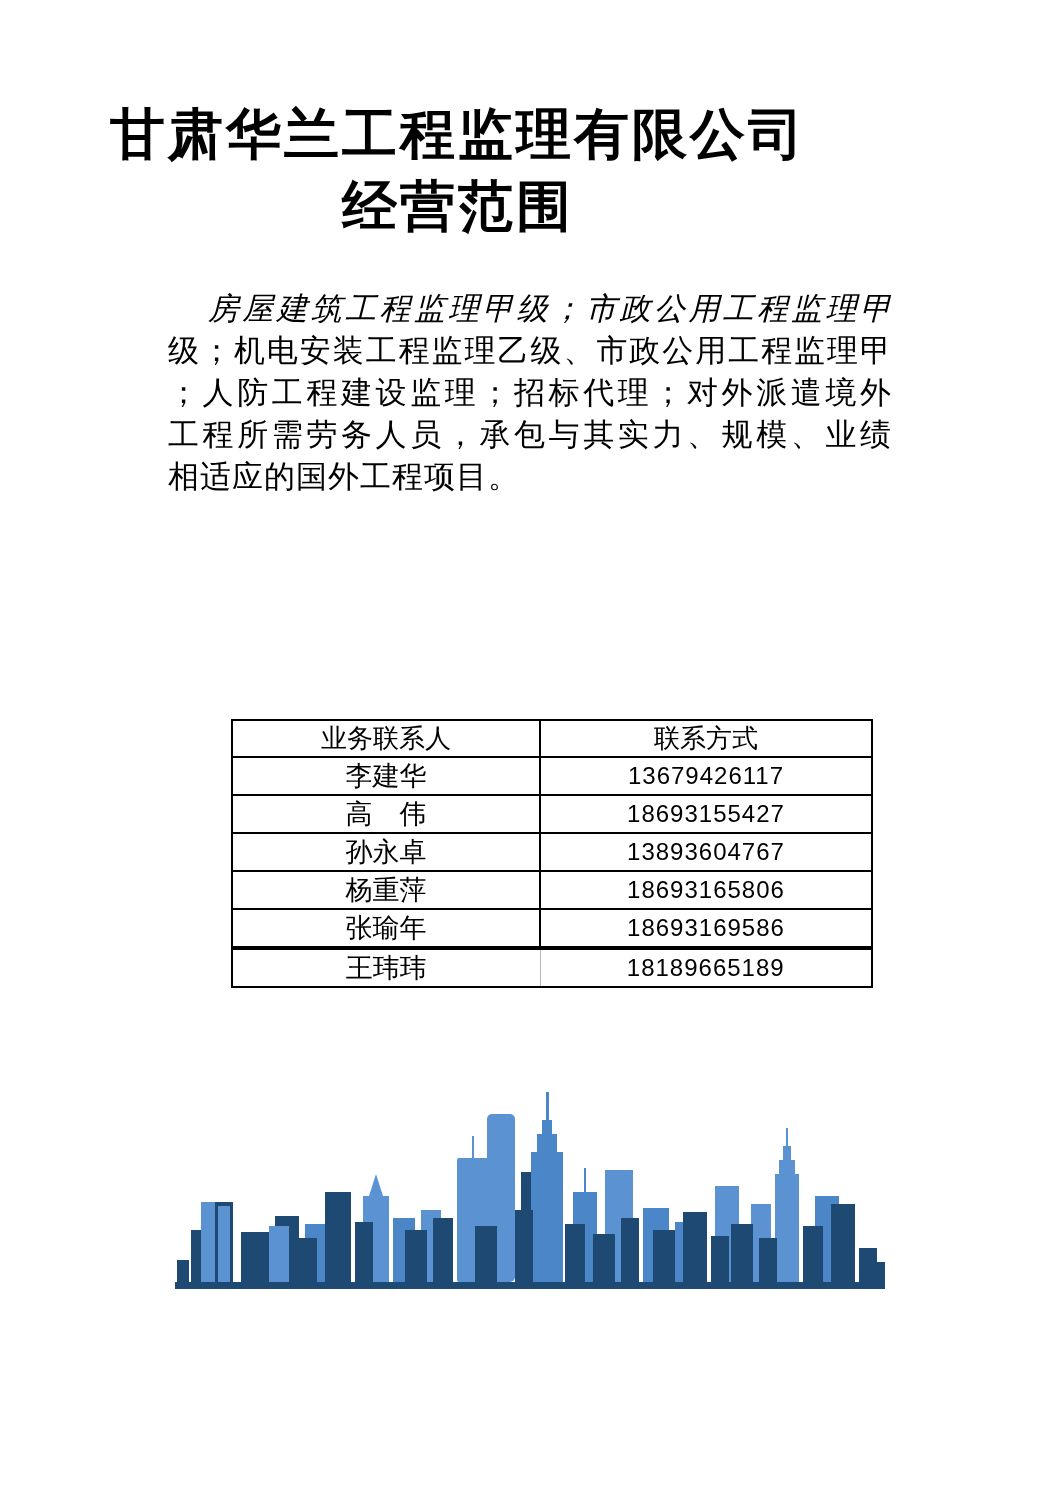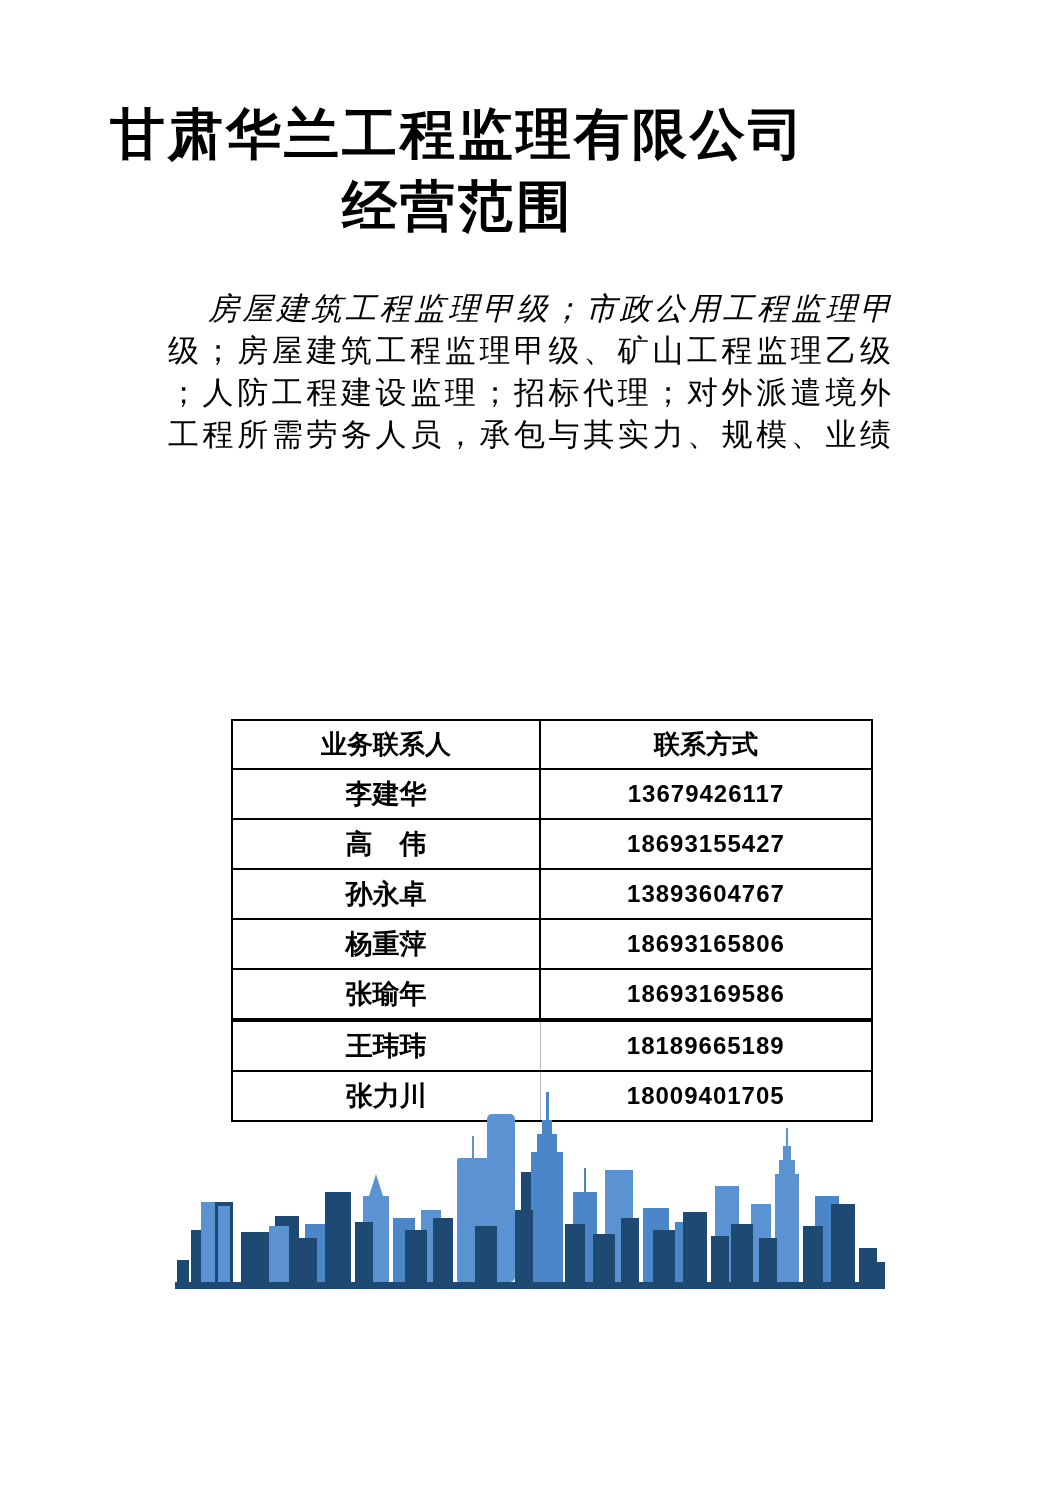--- a/index.html
+++ b/index.html
@@ -50,22 +50,22 @@
     position:absolute;
     left:231px;top:719px;
     border-collapse:collapse;
     table-layout:fixed;
     background:#fff;
   }
   table.contacts th, table.contacts td{
     border:2px solid var(--table-border);
     text-align:center;
     vertical-align:middle;
-    font-weight:bold;
-    padding:6px;
+    font-weight:normal;
+    padding:0;
   }
   table.contacts col.c-name{width:308px;}
   table.contacts col.c-phone{width:332px;}
   table.contacts th{height:37px;font-size:26px;}
   table.contacts td{height:34px;}
   td.name-cell{font-size:27px;border-radius:15px;}
   td.phone-cell{font-size:24px;letter-spacing:1px;}
   tr.sep td{border-top:4px solid var(--table-border);}
   tr.light td{height:38px;}
   tr.light td:first-child{border-right:1px solid var(--table-border-light);}
@@ -84,23 +84,24 @@
 
 <div class="page">
 
   <div class="title">
     <div>甘肃华兰工程监理有限公司</div>
     <div>经营范围</div>
   </div>
 
   <div class="scope">
     <div class="line first">房屋建筑工程监理甲级；市政公用工程监理甲</div>
-    <div class="line">级；房屋建筑工程监理甲级、矿山工程监理乙级</div>
+    <div class="line">级；机电安装工程监理乙级、市政公用工程监理甲</div>
     <div class="line">；人防工程建设监理；招标代理；对外派遣境外</div>
     <div class="line">工程所需劳务人员，承包与其实力、规模、业绩</div>
+    <div class="line last">相适应的国外工程项目。</div>
   </div>
 
   <table class="contacts">
     <colgroup>
         <col class="c-name">
         <col class="c-phone">
       </colgroup>
     <thead>
       <tr>
         <th>业务联系人</th>
@@ -124,24 +125,20 @@
         <td class="name-cell">杨重萍</td>
         <td class="phone-cell">18693165806</td>
       </tr>
       <tr>
         <td class="name-cell">张瑜年</td>
         <td class="phone-cell">18693169586</td>
       </tr>
       <tr class="sep light">
         <td class="name-cell">王玮玮</td>
         <td class="phone-cell">18189665189</td>
-      </tr>
-      <tr class="light">
-        <td class="name-cell">张力川</td>
-        <td class="phone-cell">18009401705</td>
       </tr>
     </tbody>
   </table>
 
   <svg class="skyline" viewBox="0 0 710 348" width="710" height="348" xmlns="http://www.w3.org/2000/svg">
     <defs>
       <linearGradient id="fadeGrad" x1="0" y1="212" x2="0" y2="338" gradientUnits="userSpaceOnUse">
         <stop offset="0" stop-color="#ffffff" stop-opacity="0.95"></stop>
         <stop offset="0.45" stop-color="#cccccc" stop-opacity="0.6"></stop>
         <stop offset="1" stop-color="#000000" stop-opacity="0"></stop>

